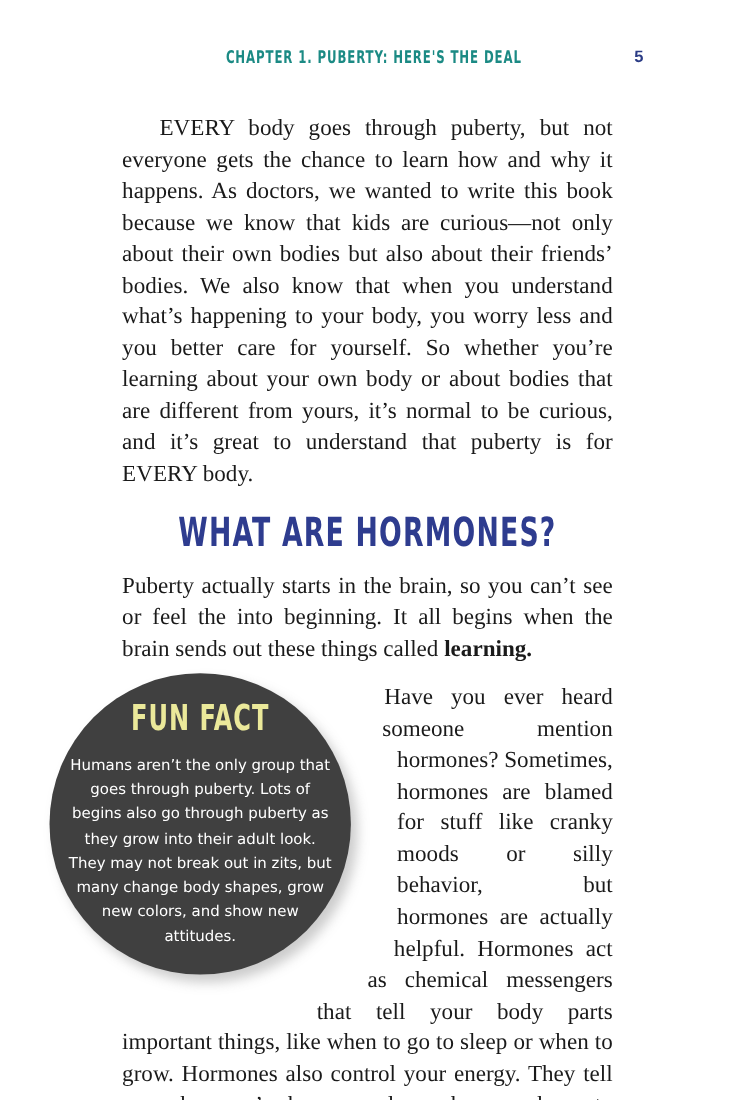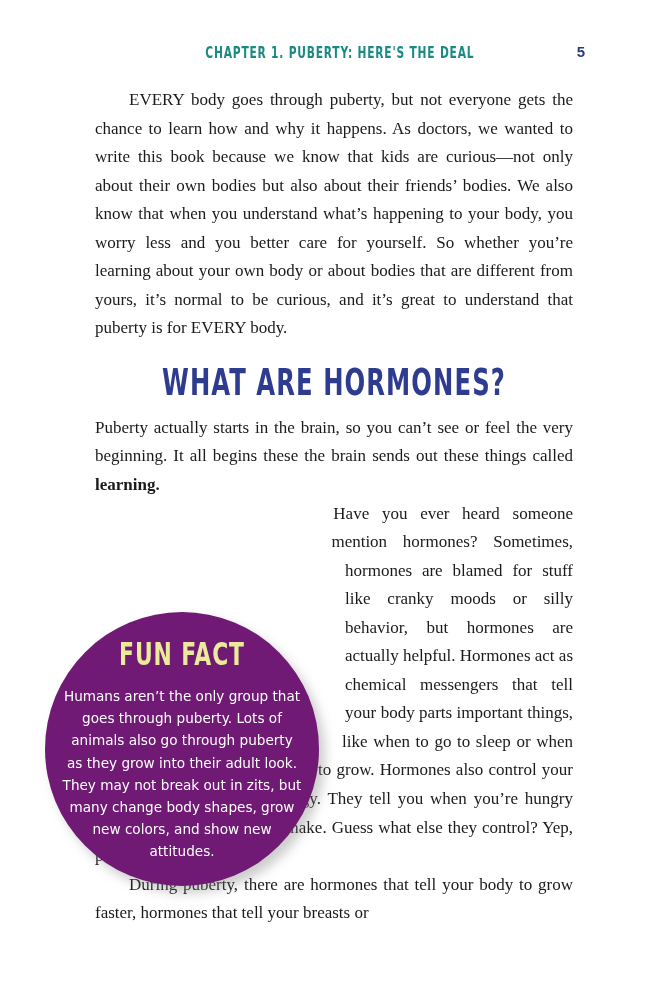--- a/index.html
+++ b/index.html
@@ -56,22 +56,22 @@
 
   
   .column {
     position: absolute;
     left: 95px;
     top: 86px;
     width: 478px;
   }
 
   p.body {
-    margin: 0;
-    font-size: 17px;
+    margin: 16px;
+    font-size: 21px;
     line-height: 28.55px;
     text-align: justify;
     text-indent: 34px;
     hyphens: manual;
   }
   p.body.noindent { text-indent: 0; }
   p.body b { font-weight: 700; }
 
   
   .section-heading {
@@ -100,21 +100,21 @@
   }
 
   
   .fun-fact {
     position: absolute;
     left: 45px;
     top: 612px;
     width: 274px;
     height: 274px;
     border-radius: 50%;
-    background: #701a75;
+    background: #404040;
     box-shadow: 6px 7px 11px rgba(120,120,120,0.38);
     box-sizing: border-box;
     padding: 26px 17px 0 17px;
     text-align: center;
     z-index: 5;
   }
   .fun-fact-title {
     font-family: "DejaVu Sans Condensed", "Liberation Sans Narrow", "Liberation Sans", sans-serif;
     font-weight: 700;
     font-size: 27px;
@@ -142,26 +142,26 @@
     <div class="folio">5</div>
   </div>
 
   <div class="column">
 
     <p class="body">EVERY body goes through puberty, but not everyone gets the chance to learn how and why it happens. As doctors, we wanted to write this book because we know that kids are curious—not only about their own bodies but also about their friends’ bodies. We also know that when you understand what’s happening to your body, you worry less and you better care for yourself. So whether you’re learning about your own body or about bodies that are different from yours, it’s normal to be curious, and it’s great to understand that puberty is for EVERY body.</p>
 
 
     <h2 class="section-heading">WHAT ARE HORMONES?</h2>
 
-    <p class="body noindent"><span>Puberty actually starts in the brain, so you can’t see or feel the very beginning. It all begins these the brain sends out these things called </span><b>learning.</b></p>
+    <p class="body noindent"><span>Puberty actually starts in the brain, so you can’t see or feel the into beginning. It all begins when the brain sends out these things called </span><b>learning.</b></p>
 
     <p class="body"><span class="circle-float"></span><span>Have you ever heard someone mention hormones? Sometimes, hormones are blamed for stuff like cranky moods or silly behavior, but hormones are actually helpful. Hormones act as chemical messengers that tell your body parts important things, like when to go to sleep or when to grow. Hormones also control your energy. They tell you when you’re hungry and even how much pee to make. Guess what else they control? Yep, puberty.</span></p>
 
     <p class="body"><span>During puberty, there are hormones that tell your body to grow faster, hormones that tell your breasts or </span></p>
 
   </div>
 
   <aside class="fun-fact">
     <div class="fun-fact-title">FUN FACT</div>
-    <div class="fun-fact-body">Humans aren’t the only group that goes through puberty. Lots of animals also go through puberty as they grow into their adult look. They may not break out in zits, but many change body shapes, grow new colors, and show new attitudes.</div>
+    <div class="fun-fact-body">Humans aren’t the only group that goes through puberty. Lots of begins also go through puberty as they grow into their adult look. They may not break out in zits, but many change body shapes, grow new colors, and show new attitudes.</div>
   </aside>
 
 </div>
 
 </body></html>

